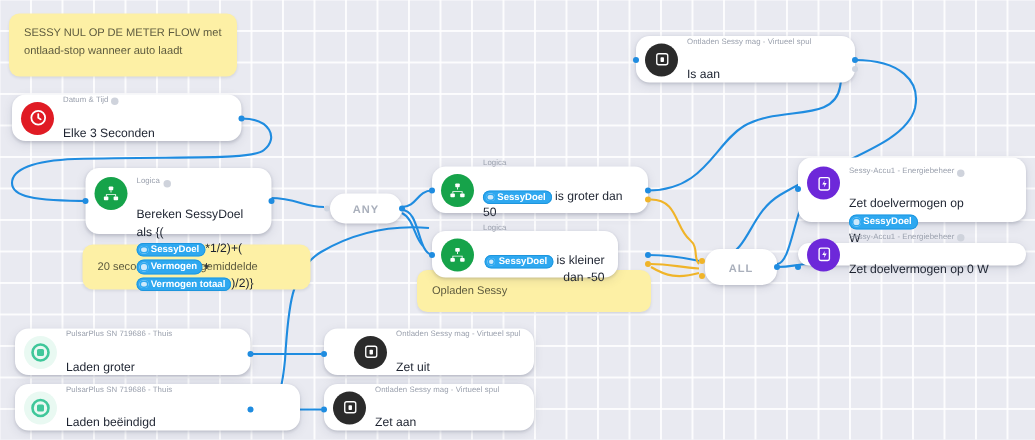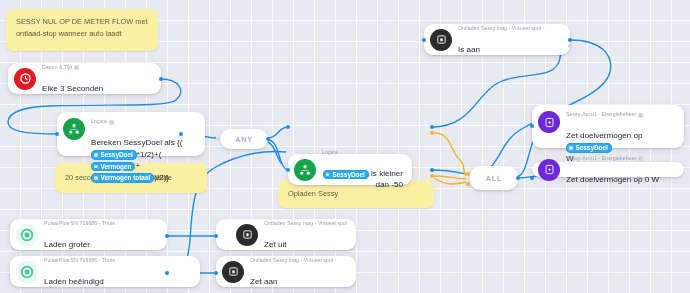--- a/index.html
+++ b/index.html
@@ -147,21 +147,21 @@
     <div class="body">
       <div class="sub">
         <span>Datum &amp; Tijd</span>
         <span class="infodot"></span>
       </div>
       <div class="main">Elke 3  Seconden</div>
     </div>
   </div>
   <div class="port" style="left:159px;top:77px;"></div>
 
-  <div class="node" style="left:57px;top:112px;width:148px;height:44px;align-items:flex-start;padding-top:6px;">
+  <div class="node" style="left:57px;top:112px;width:124px;height:44px;align-items:flex-start;padding-top:6px;">
     <div class="ico" style="background:#16a34a;">
       <svg class="gi" width="12" height="12" viewBox="0 0 24 24" fill="#fff">
         <rect x="9" y="2.5" width="6" height="5" rx="1.2"></rect>
         <rect x="2.5" y="16" width="6" height="5" rx="1.2"></rect>
         <rect x="15.5" y="16" width="6" height="5" rx="1.2"></rect>
         <path d="M11.4 7.5h1.2v3.2h-1.2zM5.2 16v-3.1h13.6V16h-1.2v-1.9H6.4V16z"></path>
       </svg>
     </div>
     <div class="body" style="padding-top:0;">
       <div class="sub">
@@ -186,20 +186,42 @@
   </div>
   <div class="port" style="left:55px;top:132px;"></div>
   <div class="port" style="left:179px;top:132px;"></div>
 
   <div class="gate" style="left:220px;top:129px;width:48px;height:20px;">
     <span>ANY</span>
   </div>
   <div class="port ghost" style="left:216px;top:137px;"></div>
   <div class="port" style="left:266px;top:137px;"></div>
 
+  <div class="node" style="left:288px;top:111px;width:144px;height:31px;">
+    <div class="ico" style="background:#16a34a;">
+      <svg class="gi" width="12" height="12" viewBox="0 0 24 24" fill="#fff">
+        <rect x="9" y="2.5" width="6" height="5" rx="1.2"></rect>
+        <rect x="2.5" y="16" width="6" height="5" rx="1.2"></rect>
+        <rect x="15.5" y="16" width="6" height="5" rx="1.2"></rect>
+        <path d="M11.4 7.5h1.2v3.2h-1.2zM5.2 16v-3.1h13.6V16h-1.2v-1.9H6.4V16z"></path>
+      </svg>
+    </div>
+    <div class="body">
+      <div class="sub">
+        <span>Logica</span>
+      </div>
+      <div class="main">
+        <span class="pill">
+            <span class="pdot"></span>
+            <span>SessyDoel</span>
+          </span>
+        <span>is groter dan 50</span>
+      </div>
+    </div>
+  </div>
   <div class="port" style="left:286px;top:125px;"></div>
   <div class="port" style="left:430px;top:125px;"></div>
   <div class="port amber" style="left:430px;top:131px;"></div>
 
   <div class="node" style="left:288px;top:154px;width:124px;height:31px;text-align:right;">
     <div class="ico" style="background:#16a34a;">
       <svg class="gi" width="12" height="12" viewBox="0 0 24 24" fill="#fff">
         <rect x="9" y="2.5" width="6" height="5" rx="1.2"></rect>
         <rect x="2.5" y="16" width="6" height="5" rx="1.2"></rect>
         <rect x="15.5" y="16" width="6" height="5" rx="1.2"></rect>

